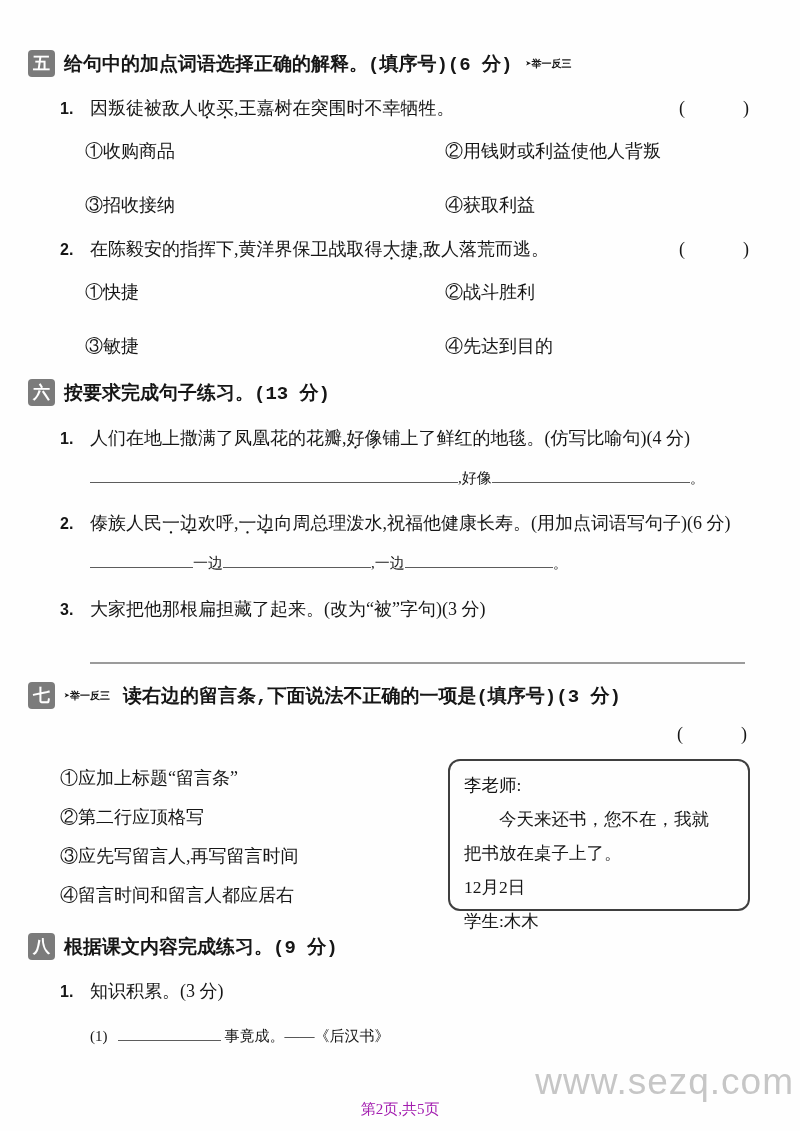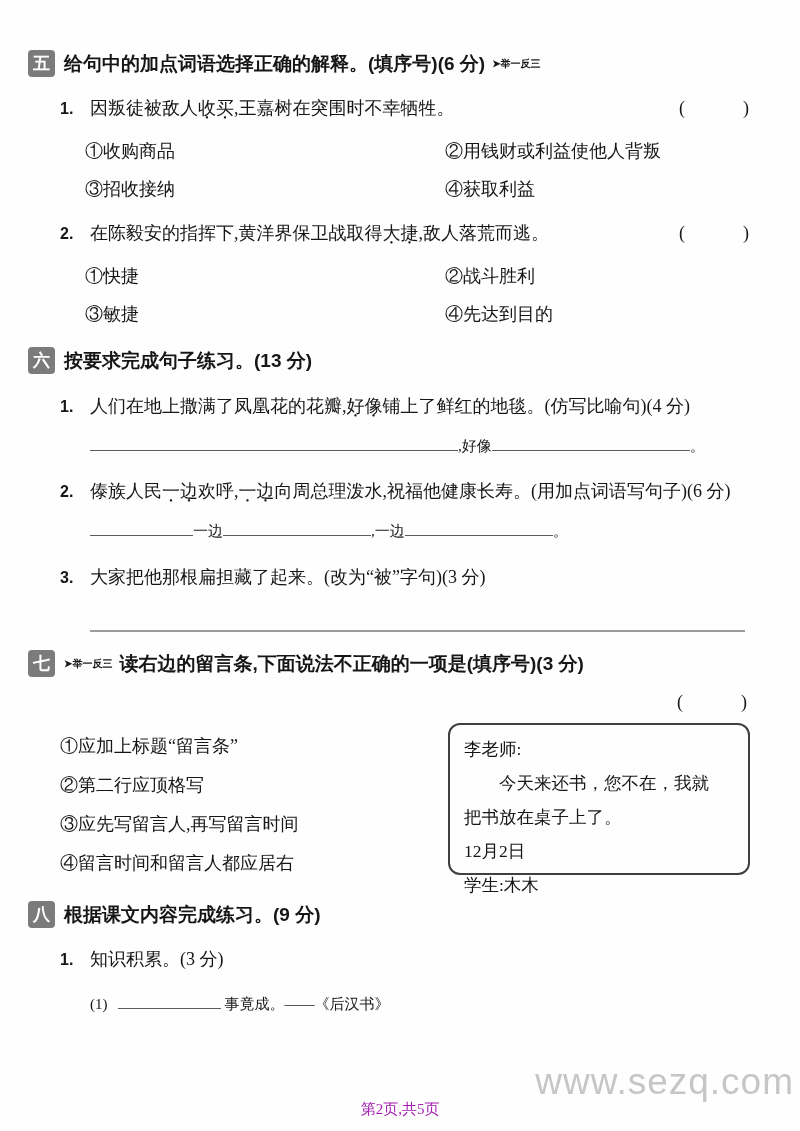--- a/index.html
+++ b/index.html
@@ -17,49 +17,49 @@
   
   .sec-header{display:flex;align-items:center;gap:9px;margin:0;}
   .marker{
     width:27px;height:27px;flex:none;border-radius:4px;
     background:#7b7b7b;color:#fff;
     font-family:"Liberation Sans","DejaVu Sans",sans-serif;
     font-weight:700;font-size:17px;
     display:flex;align-items:center;justify-content:center;
   }
   .sec-title{
-    font-family:Liberation Sans, sans-serif;
+    font-family:Liberation Mono, monospace;
     font-weight:700;font-size:19px;margin:0;
-    display:flex;align-items:center;gap:7px;
+    display:flex;align-items:center;gap:13px;
   }
   .badge{font-size:10px;font-weight:700;white-space:nowrap;}
   
   .q-row{display:flex;align-items:baseline;font-size:18px;line-height:36px;padding-left:32px;margin-top:13px;}
   .q-num{width:30px;flex:none;font-family:"Liberation Sans","DejaVu Sans",sans-serif;font-weight:700;font-size:16px;}
   .q-text{flex:1;}
   .bracket{flex:none;white-space:pre;margin-left:6px;letter-spacing:1px;}
   
   .dotted{position:relative;white-space:nowrap;}
   .dotted::before,.dotted::after{
     content:"•";position:absolute;bottom:-0.52em;
     font-size:0.55em;line-height:1;color:#161616;
   }
   .dotted::before{left:25%;transform:translateX(-50%);}
   .dotted::after{left:75%;transform:translateX(-50%);}
   
-  .opts{display:grid;grid-template-columns:360px 1fr;padding-left:57px;margin-top:8px;row-gap:5px;font-size:18px;line-height:33px;}
+  .opts{display:grid;grid-template-columns:360px 1fr;padding-left:57px;margin-top:8px;row-gap:21px;font-size:18px;line-height:33px;}
   
   .ans-row{display:flex;align-items:baseline;font-size:15px;line-height:32px;margin-top:4px;padding-left:62px;}
   .blank{display:inline-block;flex:none;border-bottom:1.5px solid #5c5c5c;height:1.05em;}
   .w368{width:368px}.w205{width:198px}.w105{width:103px}.w150{width:148px}
   .full-line{margin:34px 0 0 62px;width:655px;height:0;border-bottom:2px solid #9b9b9b;}
   .mt18{margin-top:18px}.mt16{margin-top:16px}
   
   .bracket-line{font-size:18px;line-height:30px;margin-top:10px;text-align:right;padding-right:2px;white-space:pre;letter-spacing:1px;}
-  .s7-body{display:flex;align-items:flex-start;margin-top:6px;padding-left:32px;}
+  .s7-body{display:flex;align-items:center;margin-top:6px;padding-left:32px;}
   .s7-opts{flex:1;font-size:18px;padding-top:4px;}
   .opt7{line-height:39px;}
   .note-box{
     flex:none;width:302px;height:152px;box-sizing:border-box;
     border:2px solid #3f3f3f;border-radius:12px;
     padding:7px 14px 0 14px;font-size:17.5px;
   }
   .note-box p{margin:0;line-height:34px;}
   .indent{text-indent:2em;}
   .note-bottom{display:flex;justify-content:space-between;line-height:34px;flex-direction:column;}

